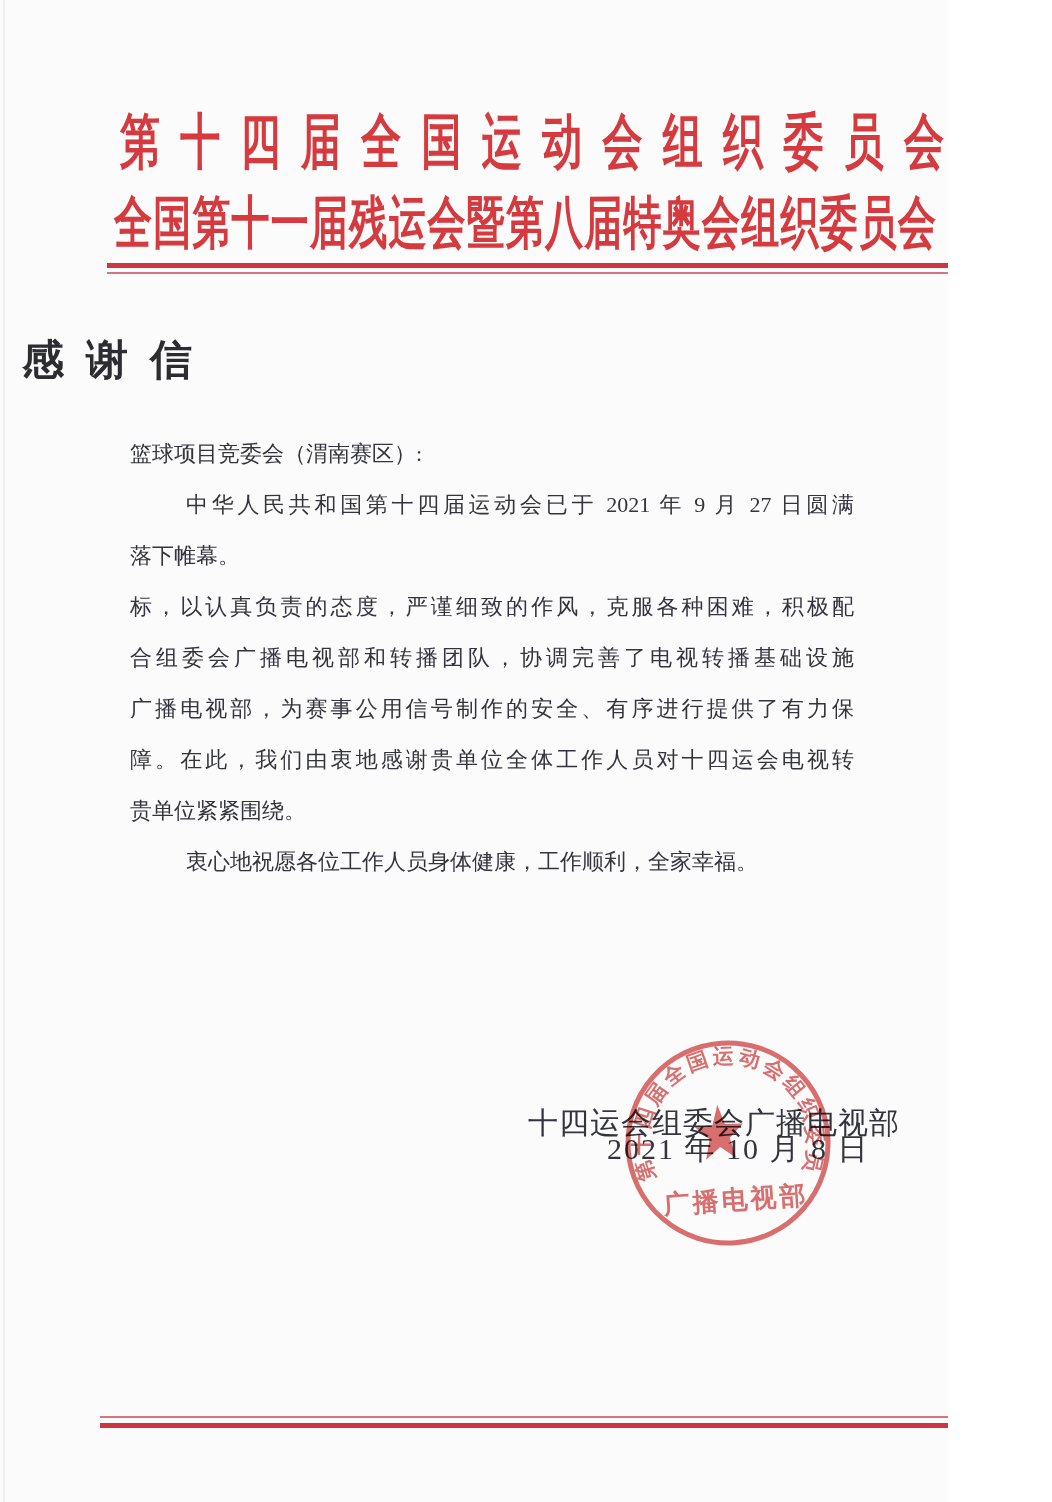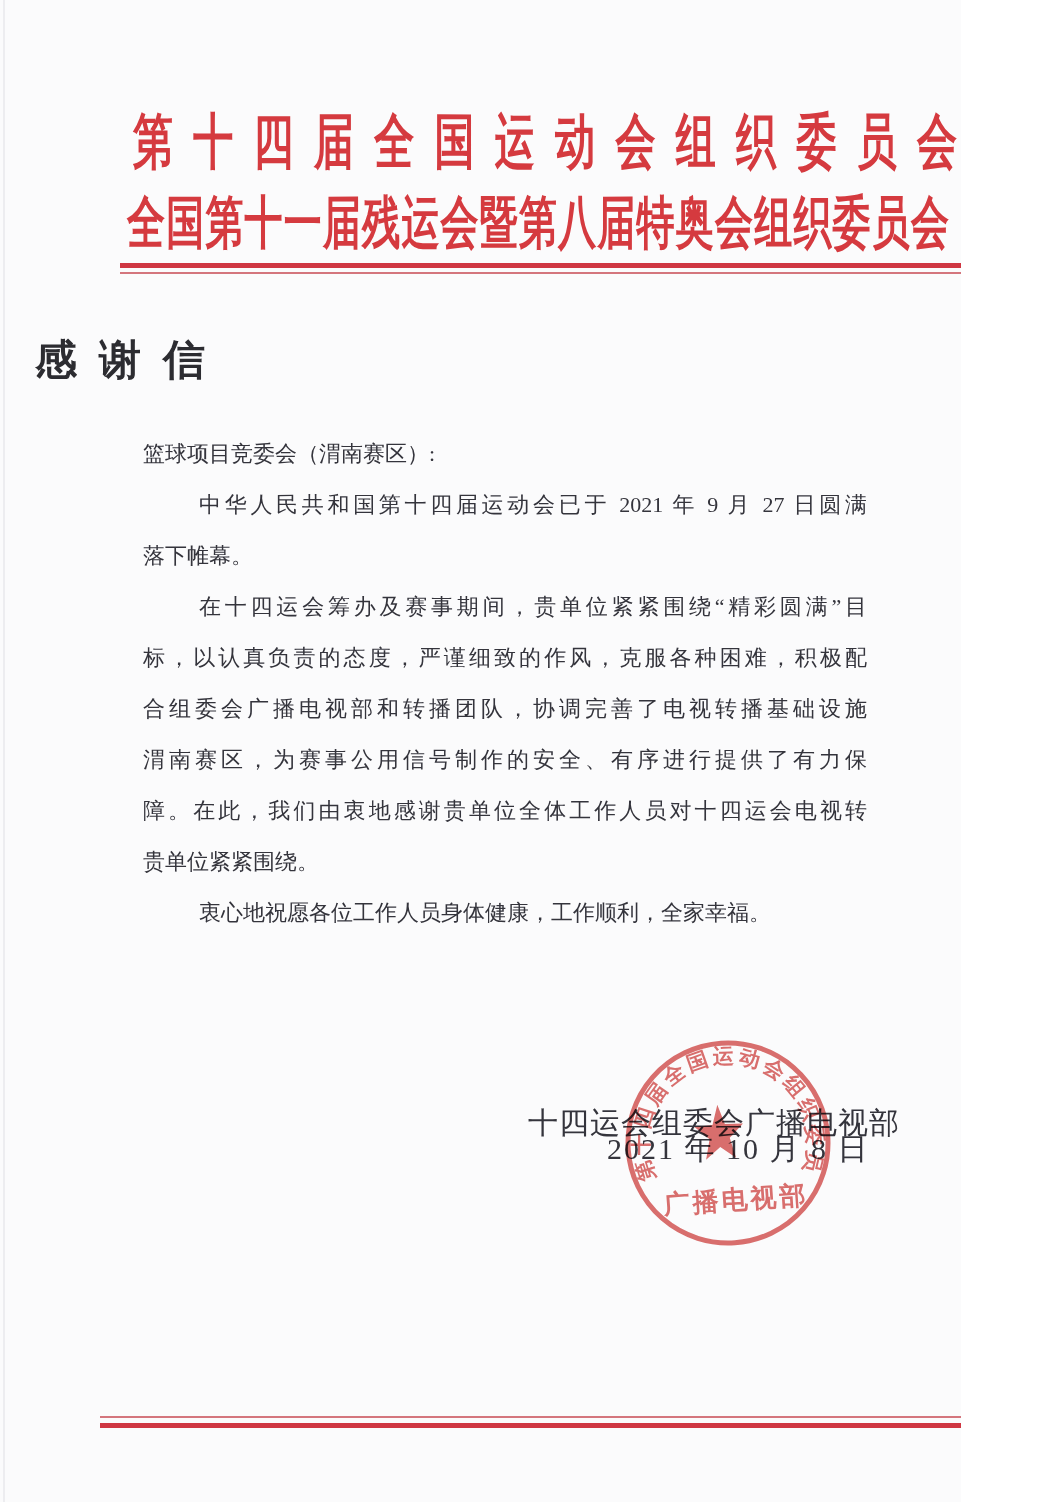--- a/index.html
+++ b/index.html
@@ -2,21 +2,20 @@
 <html style="--letterhead_red: #d53a3f; --rule_red: #cf3642; --rule_red_light: #d4767d; --seal_red: #d4504e; --body_text: #34343c; --page_bg: #fbfbfc;"><head>
 <meta charset="utf-8">
 <style>
   html,body{margin:0;padding:0;background:#fff;}
   .page{
     position:relative;
     width:948px;height:1502px;
     background:var(--page_bg,#fbfbfc);
     font-family:"Liberation Serif","DejaVu Serif",serif;
     overflow:hidden;
-    padding-left:13px;
   }
   .edge-artifact{
     position:absolute;left:3px;top:0;bottom:0;width:2px;
     background:#ededf0;
   }
   
   .lh{
     color:var(--letterhead_red,#d53a3f);
     font-weight:bold;
     line-height:40px;
@@ -91,24 +90,23 @@
     <div class="rule-gap"></div>
     <div class="rule-thin"></div>
   </div>
 
   <div class="title">感谢信</div>
 
   <div class="content" id="content">
       <div class="line">篮球项目竞委会（渭南赛区）:</div>
       <div class="line indent fill">中华人民共和国第十四届运动会已于 2021 年 9 月 27 日圆满</div>
       <div class="line">落下帷幕。</div>
-      <div class="line indent fill">在十四运会筹办及赛事期间，贵单位紧紧围绕“精彩圆满”目</div>
       <div class="line fill">标，以认真负责的态度，严谨细致的作风，克服各种困难，积极配</div>
       <div class="line fill">合组委会广播电视部和转播团队，协调完善了电视转播基础设施</div>
-      <div class="line fill">渭南赛区，为赛事公用信号制作的安全、有序进行提供了有力保</div>
+      <div class="line fill">广播电视部，为赛事公用信号制作的安全、有序进行提供了有力保</div>
       <div class="line fill">障。在此，我们由衷地感谢贵单位全体工作人员对十四运会电视转</div>
       <div class="line">贵单位紧紧围绕。</div>
       <div class="line indent">衷心地祝愿各位工作人员身体健康，工作顺利，全家幸福。</div>
     </div>
 
   <div class="signature-org">十四运会组委会广播电视部</div>
   <div class="signature-date">2021 年 10 月 8 日</div>
 
   <svg class="seal" viewBox="0 0 214 212" xmlns="http://www.w3.org/2000/svg">
     <circle cx="107" cy="106" r="100" fill="none" stroke="#d4504e" stroke-width="5"></circle>

